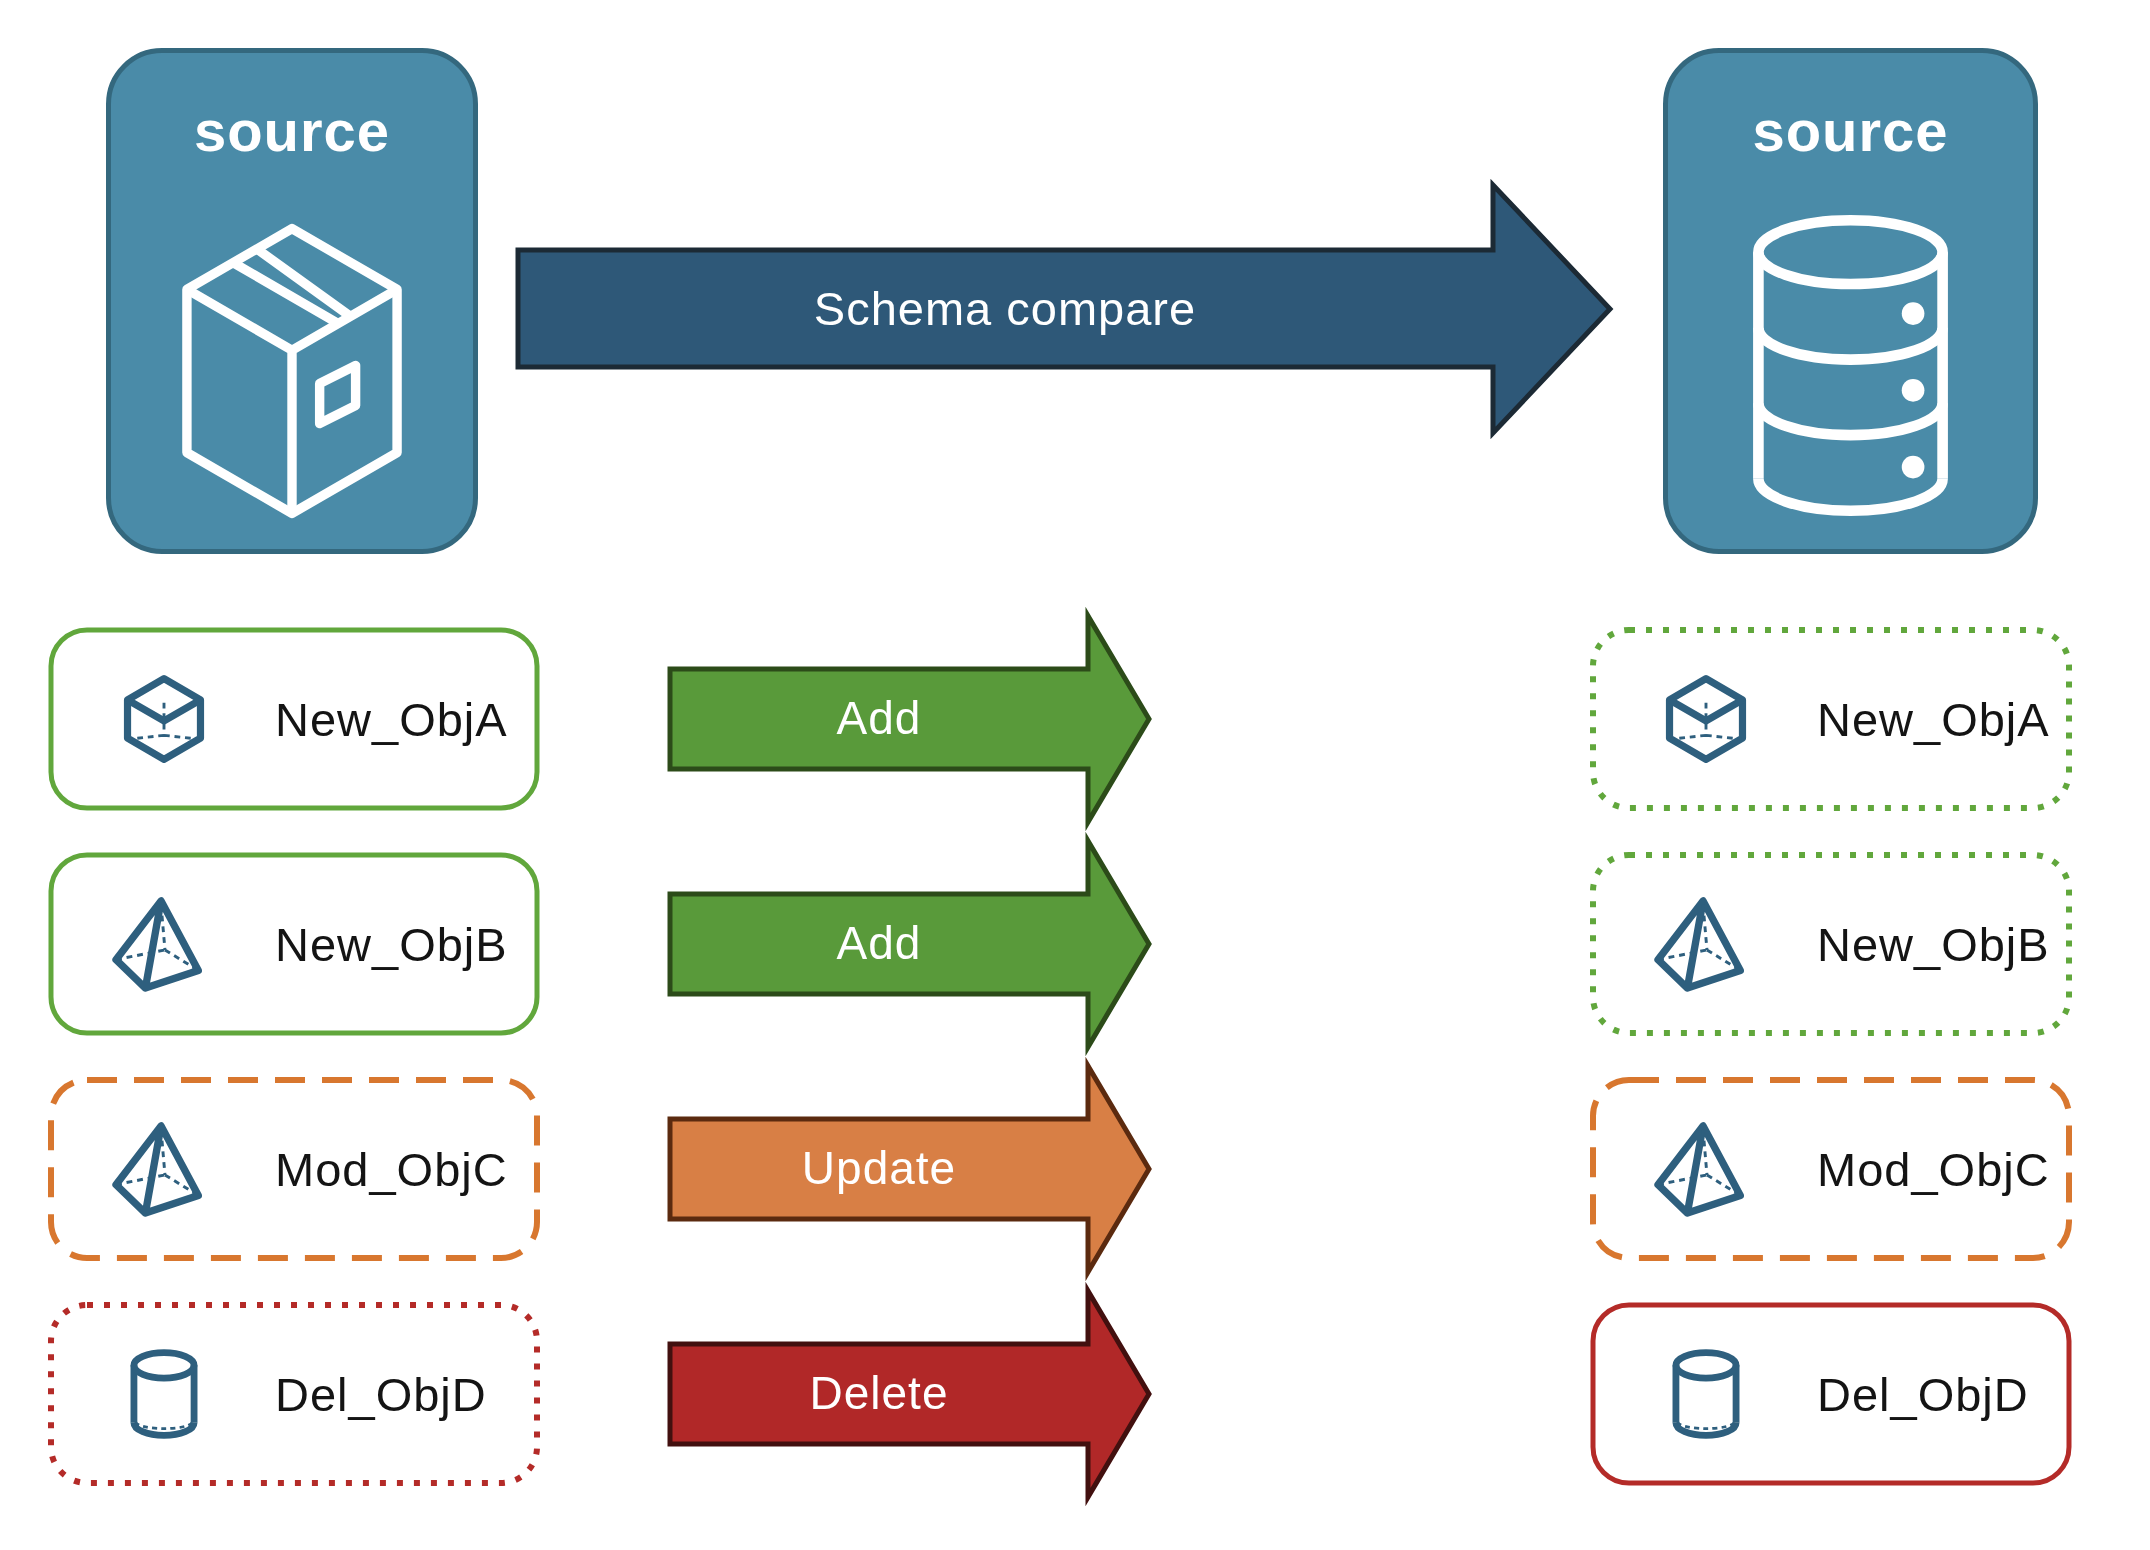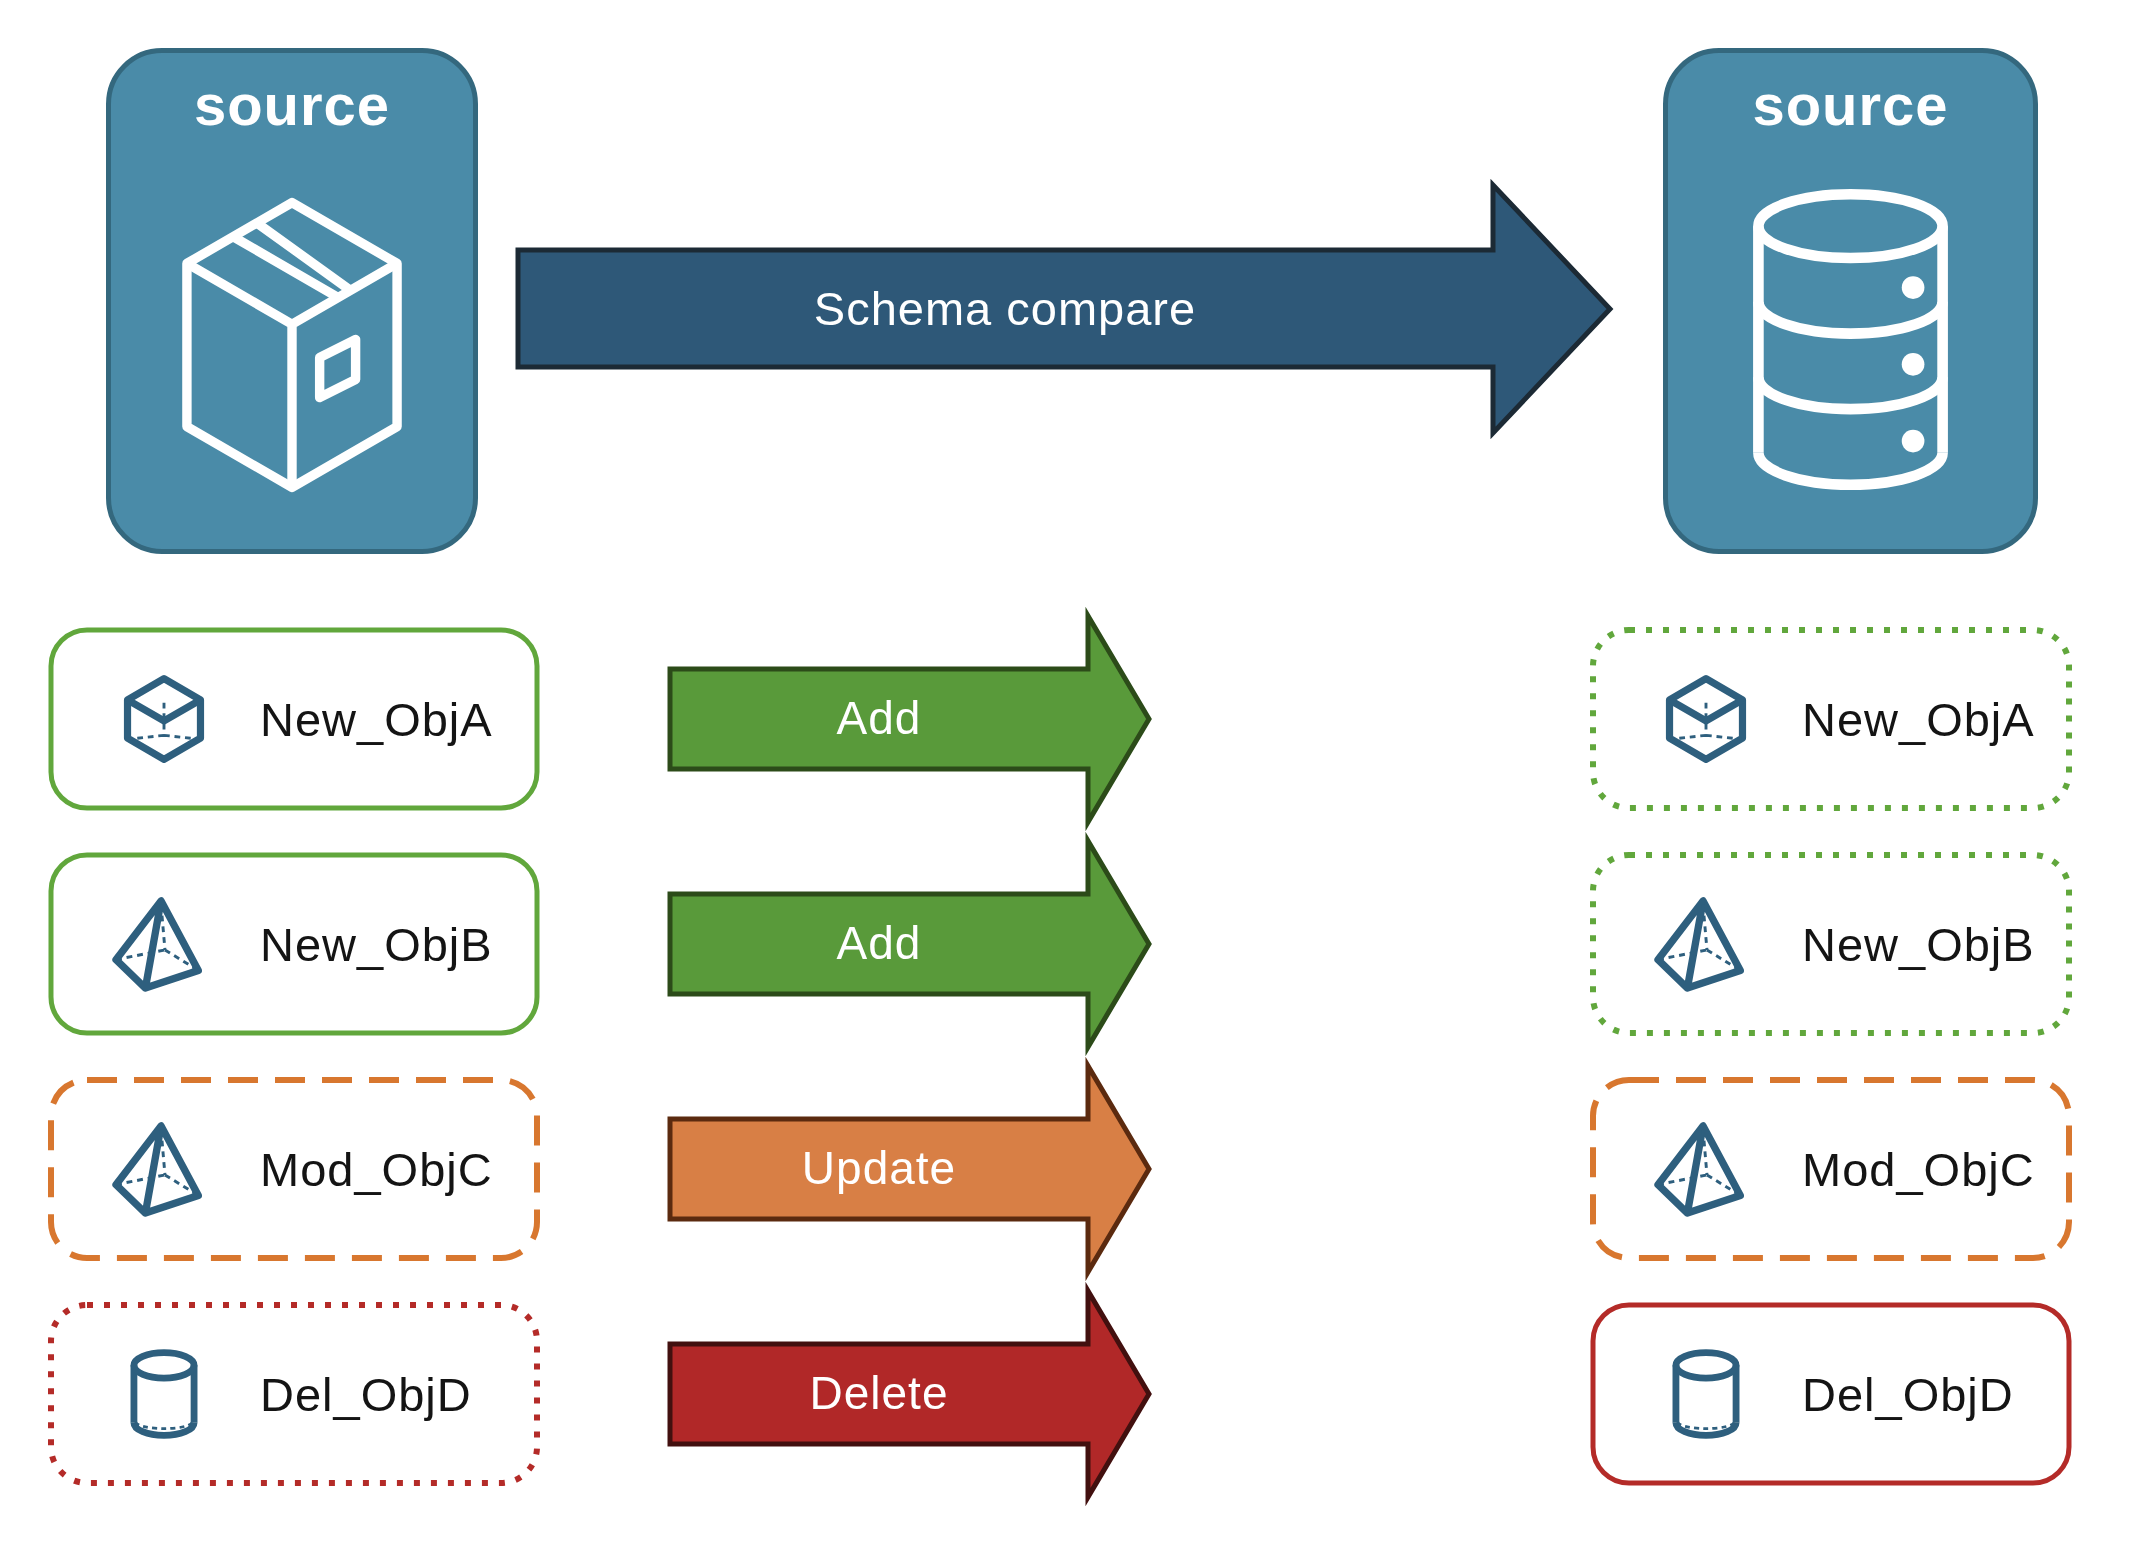--- a/index.html
+++ b/index.html
@@ -14,21 +14,21 @@
   
   .node {
     position:absolute;
     background:var(--teal);
     border:5px solid var(--teal-border);
     border-radius:56px;
     display:flex; flex-direction:column; align-items:center;
   }
   .node-label {
     color:#ffffff; font-weight:bold; font-size:58px;
-    margin-top:18px; letter-spacing:1px;
+    margin-top:44px; letter-spacing:1px;
   }
   .node-icon { display:block; margin-top:48px; }
 
   
   .flow-arrow { position:absolute; overflow:visible; }
   .arrow-shape { stroke-width:5; stroke-linejoin:miter; }
   .fill-navy   { fill:var(--navy);        stroke:var(--navy-dark); }
   .fill-green  { fill:var(--green-fill);  stroke:var(--green-dark); }
   .fill-orange { fill:var(--orange-fill); stroke:var(--orange-dark); }
   .fill-red    { fill:var(--red-fill);    stroke:var(--red-dark); }
@@ -49,21 +49,21 @@
   .b-dashed rect { stroke-width:6; stroke-dasharray:30,17; }
   .b-dotted rect { stroke-width:6; stroke-dasharray:6,11; }
 
   .icon-slot {
     width:120px; margin-left:56px;
     display:flex; justify-content:center; align-items:center;
     position:relative;
   }
   .obj-label {
     font-size:47px; color:var(--label-ink);
-    margin-left:36px; letter-spacing:1px;
+    margin-left:51px; letter-spacing:1px;
   }
   .hidden-defs { position:absolute; width:0; height:0; overflow:hidden; }
 </style>
 </head>
 <body>
 
 <svg class="hidden-defs" aria-hidden="true">
   <defs>
     <symbol id="ico-cube" viewBox="0 0 100 100">
       <g fill="none" stroke="var(--icon-blue)">

